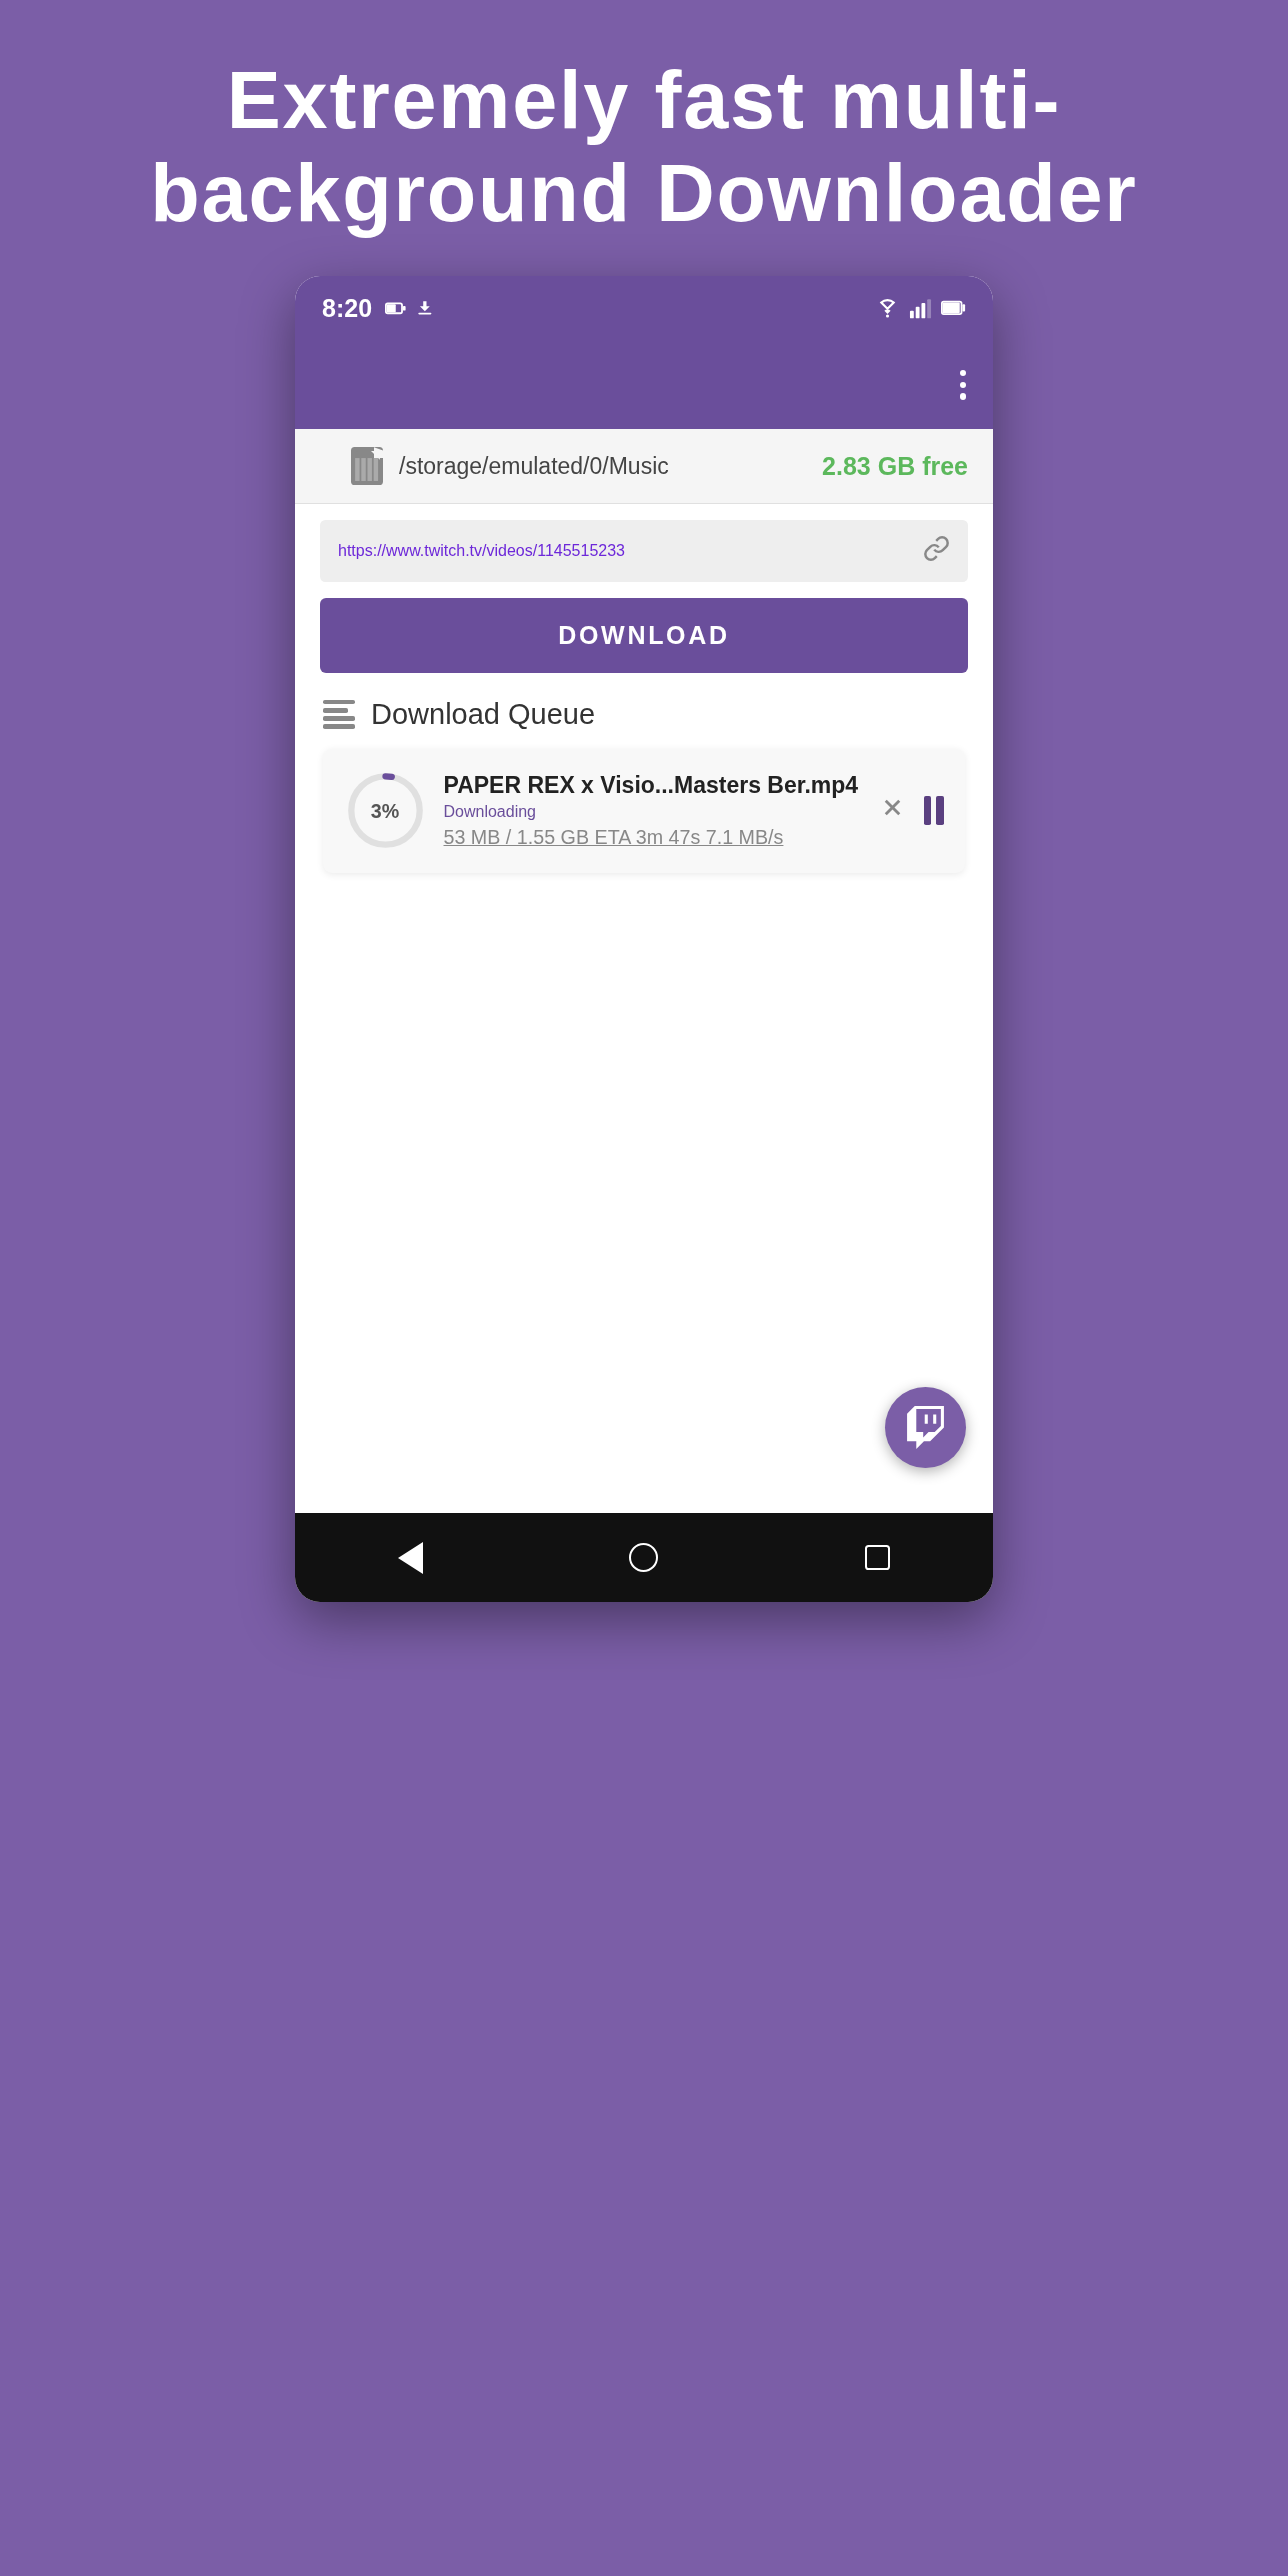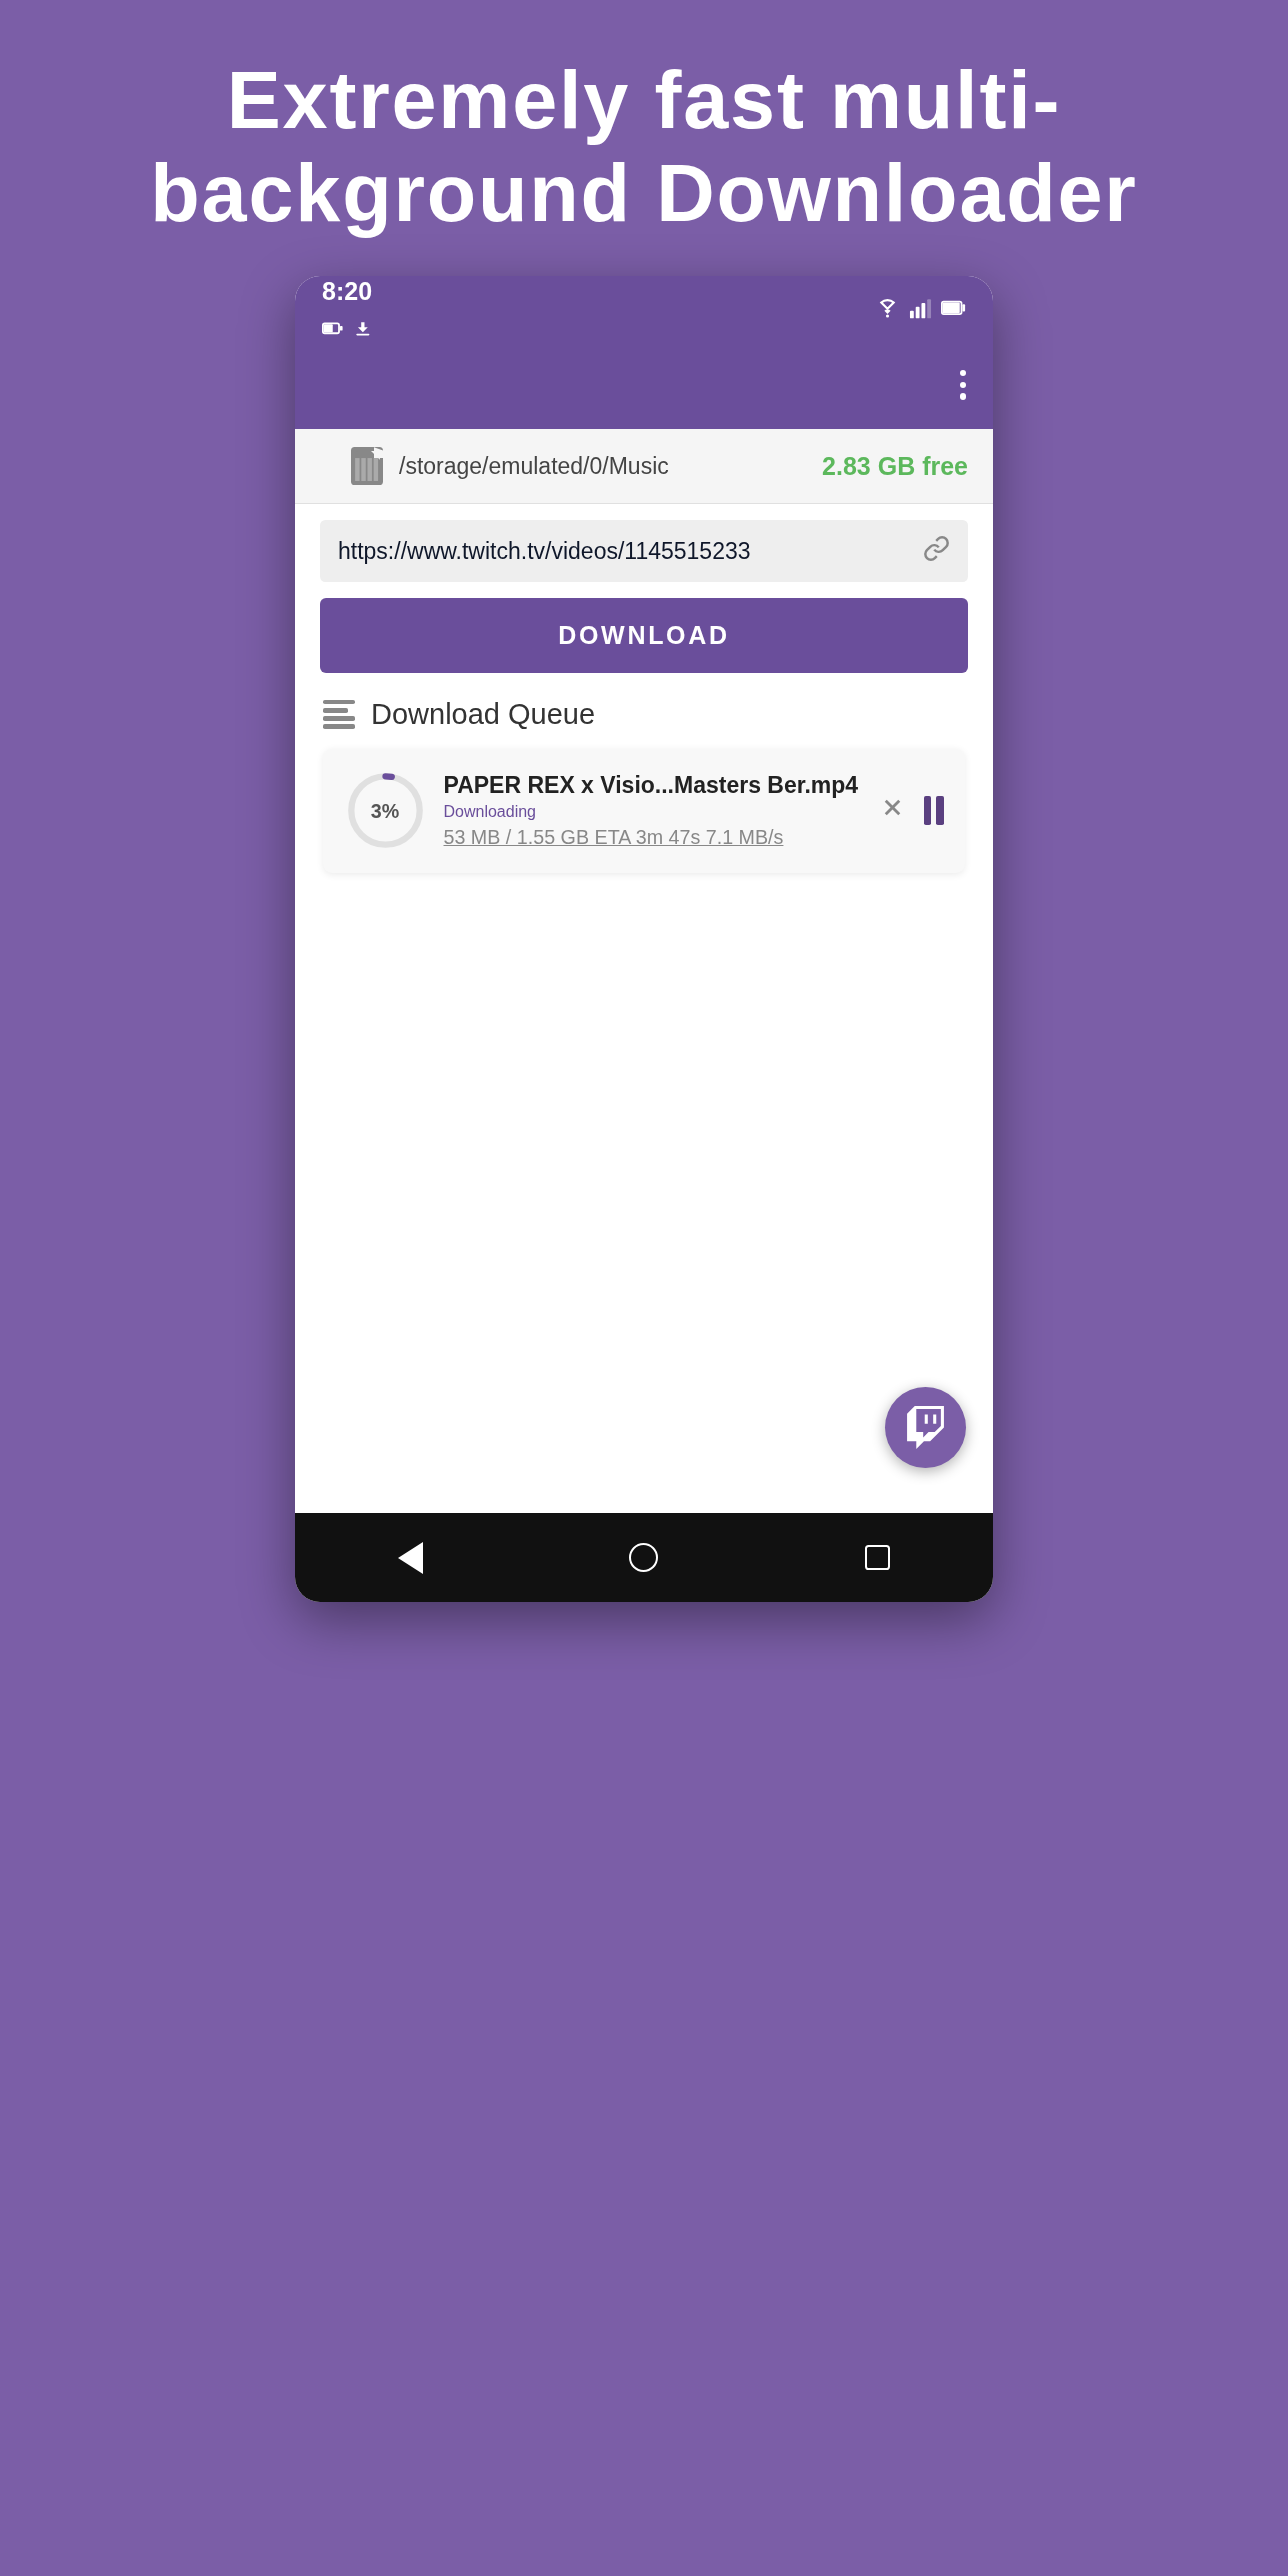--- a/index.html
+++ b/index.html
@@ -44,21 +44,20 @@
       padding: 0 27px;
     }
 
     .status-left {
       display: flex;
       align-items: center;
       gap: 12.5px;
       color: white;
       font-size: 25px;
       font-weight: bold;
-      flex-direction: column;
     }
 
     .status-icons-left {
       display: flex;
       gap: 9px;
       align-items: center;
     }
 
     .status-right {
       display: flex;
@@ -154,22 +153,22 @@
       display: flex;
       align-items: center;
       background: #eeeeee;
       border-radius: 5.4px;
       padding: 14.3px 18px;
       gap: 14.3px;
     }
 
     .url-text {
       flex: 1;
-      font-size: 23px;
-      color: #0f172a;
+      font-size: 16px;
+      color: #6d28d9;
       white-space: nowrap;
       overflow: hidden;
       text-overflow: ellipsis;
     }
 
     .link-icon {
       color: #888;
       font-size: 25px;
       flex-shrink: 0;
     }

